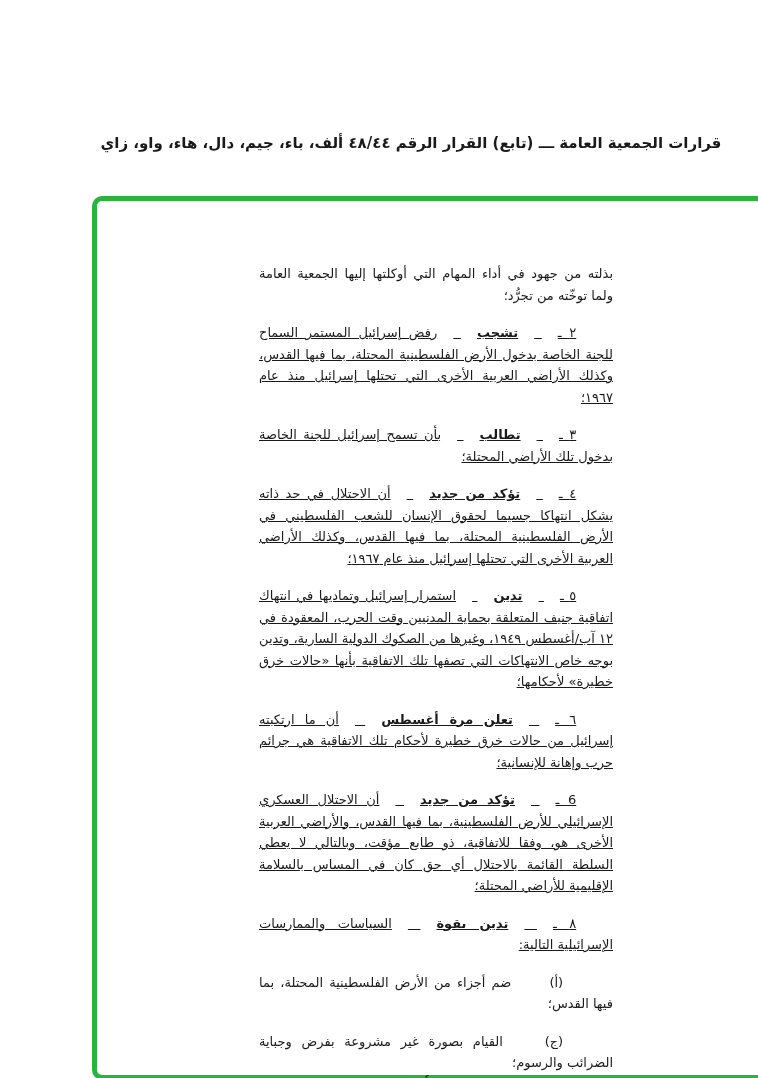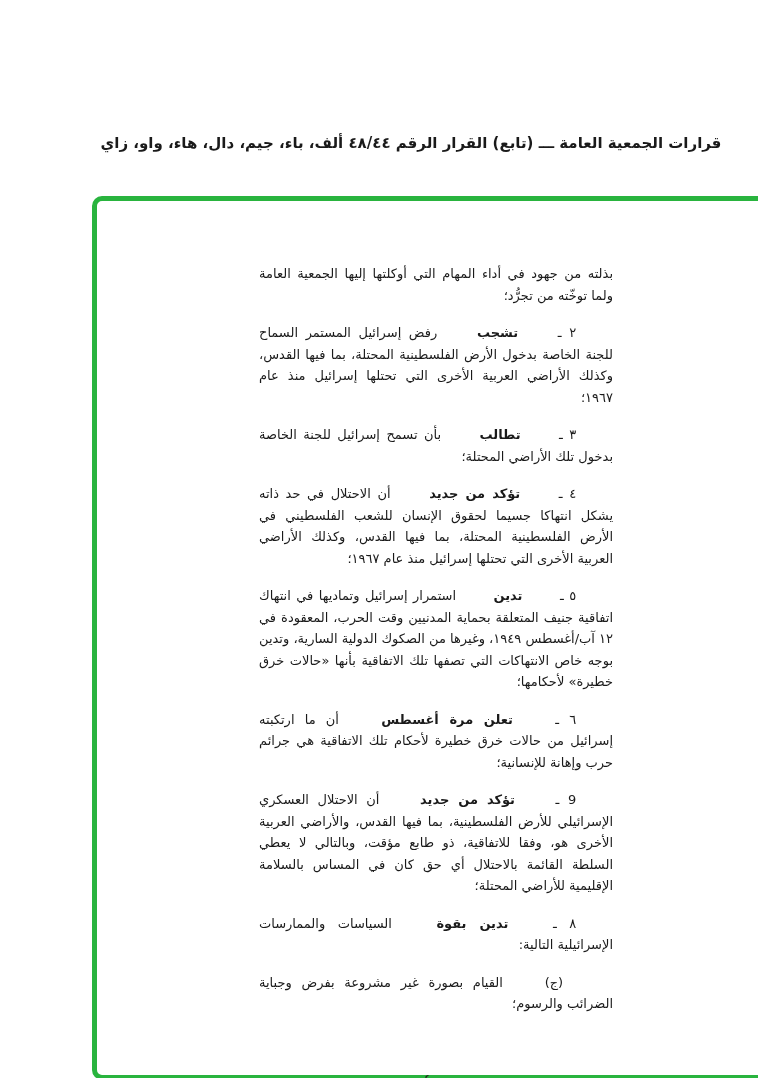--- a/index.html
+++ b/index.html
@@ -21,21 +21,21 @@
     background:#ffffff;
   }
   .res-text {
     direction:rtl;
     text-align:justify;
     padding:30px 120px 0 130px;
     font-size:13px;
     line-height:21.5px;
   }
   .res-text p { margin-bottom:8px; }
-  p.numbered { text-indent:1.6em; }
+  p.numbered { text-indent:1.6em;text-decoration:underline; }
   p.sub { text-indent:2.6em; }
   .verb { font-weight:bold; }
   .pnum { font-weight:normal; }
   .page-number {
     position:absolute;
     bottom:8px; left:0;
     width:100%;
     text-align:center;
     font-size:12px;
   }
@@ -76,31 +76,35 @@
       <span>استمرار إسرائيل وتماديها في انتهاك اتفاقية جنيف المتعلقة بحماية المدنيين وقت الحرب، المعقودة في ١٢ آب/أغسطس ١٩٤٩، وغيرها من الصكوك الدولية السارية، وتدين بوجه خاص الانتهاكات التي تصفها تلك الاتفاقية بأنها «حالات خرق خطيرة» لأحكامها؛</span>
     </p>
 
     <p class="numbered">
       <span class="pnum">٦ ـ</span>
       <span class="verb">تعلن مرة أغسطس</span>
       <span>أن ما ارتكبته إسرائيل من حالات خرق خطيرة لأحكام تلك الاتفاقية هي جرائم حرب وإهانة للإنسانية؛</span>
     </p>
 
     <p class="numbered">
-      <span class="pnum">9 ـ</span>
+      <span class="pnum">6 ـ</span>
       <span class="verb">تؤكد من جديد</span>
       <span>أن الاحتلال العسكري الإسرائيلي للأرض الفلسطينية، بما فيها القدس، والأراضي العربية الأخرى هو، وفقا للاتفاقية، ذو طابع مؤقت، وبالتالي لا يعطي السلطة القائمة بالاحتلال أي حق كان في المساس بالسلامة الإقليمية للأراضي المحتلة؛</span>
     </p>
 
     <p class="numbered">
       <span class="pnum">٨ ـ</span>
       <span class="verb">تدين بقوة</span>
       <span>السياسات والممارسات الإسرائيلية التالية:</span>
     </p>
 
+    <p class="sub">
+      <span class="pnum">(أ)</span>
+      <span>ضم أجزاء من الأرض الفلسطينية المحتلة، بما فيها القدس؛</span>
+    </p>
 
 
     <p class="sub">
       <span class="pnum">(ج)</span>
       <span>القيام بصورة غير مشروعة بفرض وجباية الضرائب والرسوم؛</span>
     </p>
 
   </div>
 </div>
 

